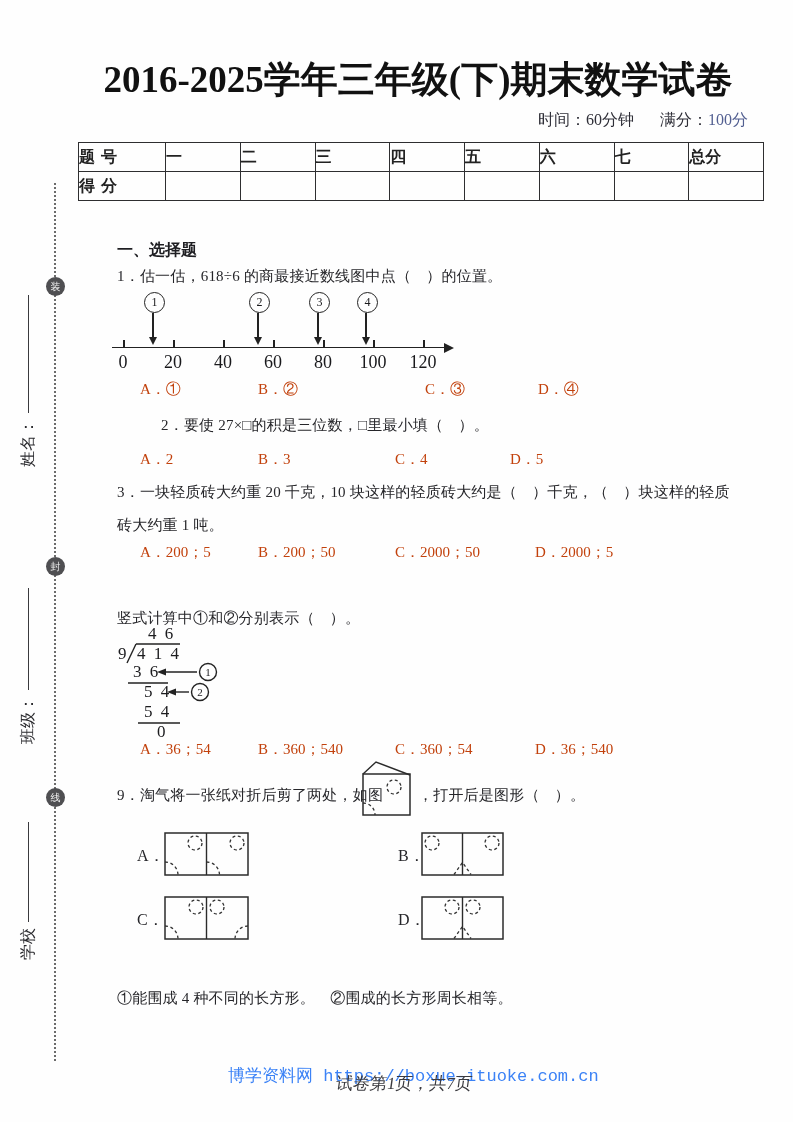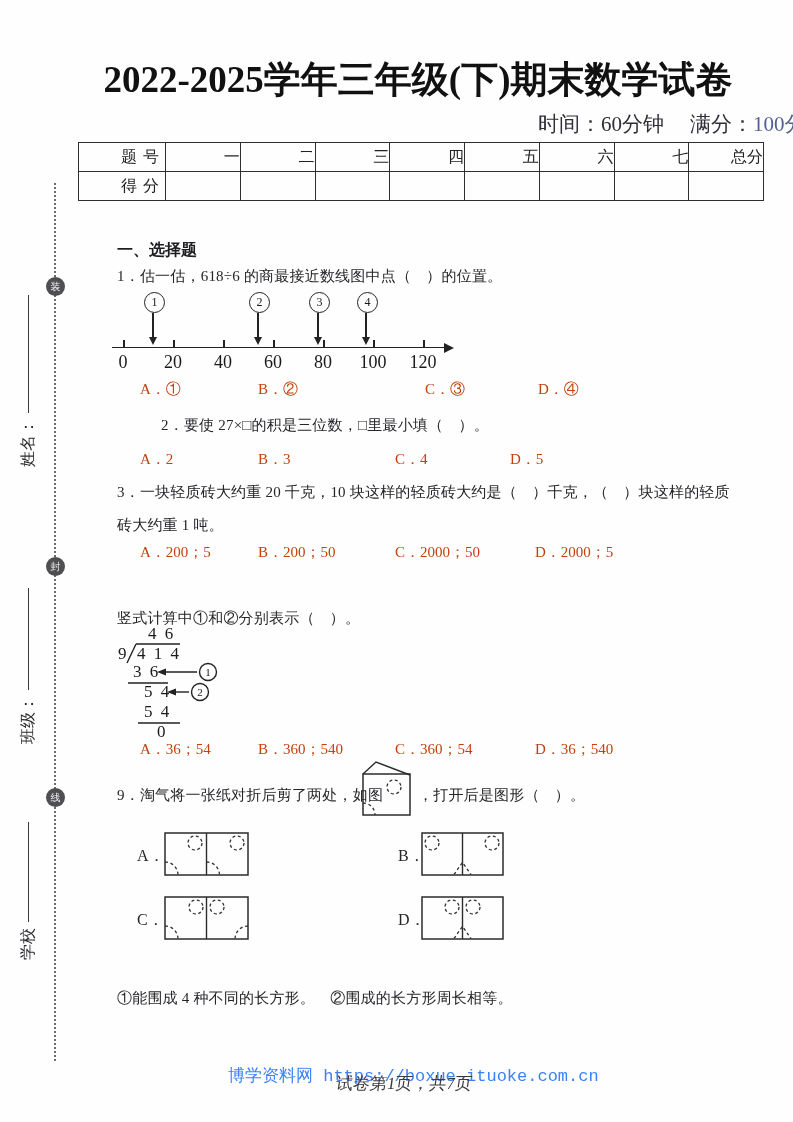--- a/index.html
+++ b/index.html
@@ -20,32 +20,32 @@
   }
   .vfield .blank{display:inline-block;height:1px;border-bottom:1.6px solid #3a3a3e;}
 
   
   .title{
     position:absolute;left:80px;top:55px;width:676px;text-align:center;
     font-size:37px;font-weight:bold;color:#111;letter-spacing:0px;white-space:nowrap;
   }
   .meta{
     position:absolute;left:538px;top:110px;width:230px;display:flex;gap:26px;
-    font-size:21px;color:#2f2f38;white-space:nowrap;
+    font-size:16px;color:#2f2f38;white-space:nowrap;
   }
   .meta .blue{color:#525f91;}
 
   
   .score-table{
     position:absolute;left:78px;top:142px;width:686px;height:56px;
     border-collapse:collapse;table-layout:fixed;
   }
   .score-table td{
-    border:1.6px solid #2e2e30;text-align:right;font-size:16px;color:#222;
-    height:28px;padding:0;
+    border:1.6px solid #2e2e30;text-align:left;font-size:16px;color:#222;
+    height:28px;padding:0;font-weight:bold;
   }
   .score-table td.lbl{letter-spacing:6px;}
 
   
   .sec{position:absolute;font-size:16px;font-weight:bold;color:#1e1e22;white-space:nowrap;}
   .qtext{position:absolute;font-size:15px;color:#26262a;letter-spacing:.2px;white-space:nowrap;}
   .optrow{position:absolute;left:0;top:0;width:793px;height:22px;}
   .opt{position:absolute;font-size:15px;color:#c2410c;white-space:nowrap;}
 
   
@@ -87,21 +87,21 @@
   </div>
   <div class="vfield" style="width:200px;left:-72px;top:632px;">
     <span>班级：</span>
       <span class="blank" style="width:102px;"></span>
   </div>
   <div class="vfield" style="width:160px;left:-52px;top:868px;">
     <span>学校</span>
       <span class="blank" style="width:100px;"></span>
   </div>
 
-  <div class="title">2022-2025学年三年级(下)期末数学试卷</div>
+  <div class="title">2016-2025学年三年级(下)期末数学试卷</div>
   <div class="meta">
     <span>时间：60分钟</span>
     <span><span>满分：</span><span class="blue">100分</span></span>
   </div>
 
   <table class="score-table">
     <tbody>
         <tr>
       <td class="lbl" style="width:86px;">题号</td>
       <td>一</td>

